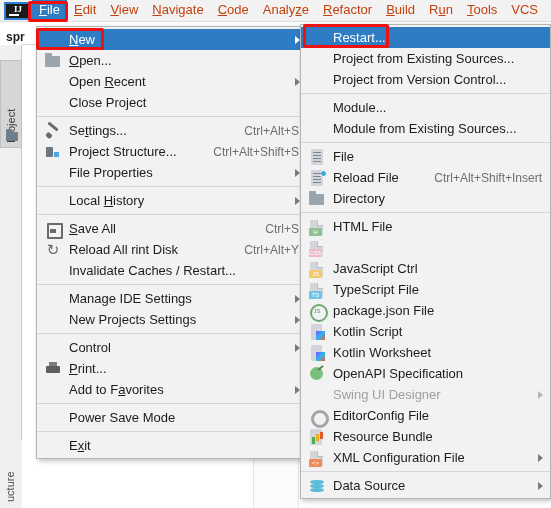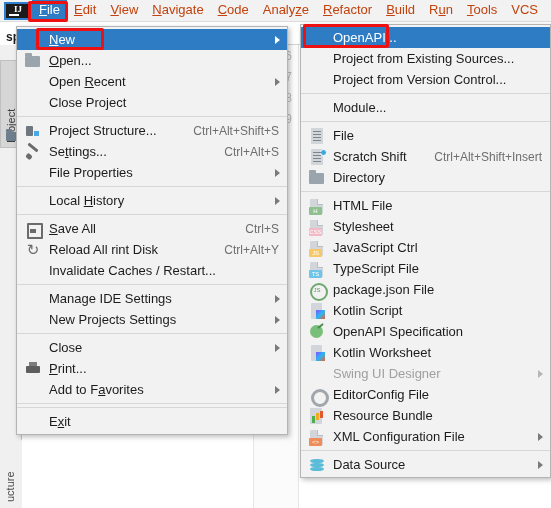--- a/index.html
+++ b/index.html
@@ -107,21 +107,21 @@
   .mi u { text-decoration:underline; }
 
   
   .popup {
     position:absolute;
     background:#f2f2f2;
     border:1px solid #b4b4b4;
     box-shadow:2px 2px 5px rgba(0,0,0,0.25);
     padding:2px 0;
   }
-  #file-menu { left:16px; top:26px; width:272px; }
+  #file-menu { left:36px; top:26px; width:272px; }
   #new-menu  { left:300px; top:24px; width:251px; }
 
   .row {
     position:relative; height:21px;
     display:flex; align-items:center;
     font-size:13px; color:#1c1c1c;
     padding-left:32px; padding-right:8px;
     white-space:nowrap; cursor:default;
   }
   .row.sel { background:#2d7cc4; color:#ffffff; }
@@ -339,30 +339,30 @@
       </div>
       <div class="row">
         <span class="label">Open <u>R</u>ecent</span>
         <span class="arrow"></span>
       </div>
       <div class="row">
         <span class="label">Close Project</span>
       </div>
       <div class="sep"></div>
       <div class="row">
+        <span class="ico ico-wrench"></span>
+        <span class="label">Se<u>t</u>tings...</span>
+        <span class="accel">Ctrl+Alt+S</span>
+      </div>
+      <div class="row">
         <span class="ico ico-struct"></span>
         <span class="label">Project Structure...</span>
         <span class="accel">Ctrl+Alt+Shift+S</span>
       </div>
       <div class="row">
-        <span class="ico ico-wrench"></span>
-        <span class="label">Se<u>t</u>tings...</span>
-        <span class="accel">Ctrl+Alt+S</span>
-      </div>
-      <div class="row">
         <span class="label">File Properties</span>
         <span class="arrow"></span>
       </div>
       <div class="sep"></div>
       <div class="row">
         <span class="label">Local <u>H</u>istory</span>
         <span class="arrow"></span>
       </div>
       <div class="sep"></div>
       <div class="row">
@@ -382,80 +382,85 @@
       <div class="row">
         <span class="label">Manage IDE Settings</span>
         <span class="arrow"></span>
       </div>
       <div class="row">
         <span class="label">New Projects Settings</span>
         <span class="arrow"></span>
       </div>
       <div class="sep"></div>
       <div class="row">
-        <span class="label">Close</span>
+        <span class="label">Control</span>
         <span class="arrow"></span>
       </div>
       <div class="row">
         <span class="ico ico-print"></span>
         <span class="label"><u>P</u>rint...</span>
       </div>
       <div class="row">
         <span class="label">Add to F<u>a</u>vorites</span>
         <span class="arrow"></span>
       </div>
       <div class="sep"></div>
+      <div class="row">
+        <span class="label">Power Save Mode</span>
+      </div>
       <div class="sep"></div>
       <div class="row">
         <span class="label">E<u>x</u>it</span>
       </div>
     </div>
 
   <div class="popup" id="new-menu">
       <div class="row sel">
-        <span class="label">OpenAPI...</span>
+        <span class="label">Restart...</span>
       </div>
       <div class="row">
         <span class="label">Project from Existing Sources...</span>
       </div>
       <div class="row">
         <span class="label">Project from Version Control...</span>
       </div>
       <div class="sep"></div>
       <div class="row">
         <span class="label">Module...</span>
+      </div>
+      <div class="row">
+        <span class="label">Module from Existing Sources...</span>
       </div>
       <div class="sep"></div>
       <div class="row">
         <span class="ico ico-lines"></span>
         <span class="label">File</span>
       </div>
       <div class="row">
         <span class="ico ico-lines">
           <span class="ico-scratch-dot"></span>
         </span>
-        <span class="label">Scratch Shift</span>
+        <span class="label">Reload File</span>
         <span class="accel">Ctrl+Alt+Shift+Insert</span>
       </div>
       <div class="row">
         <span class="ico ico-folder"></span>
         <span class="label">Directory</span>
       </div>
       <div class="sep"></div>
       <div class="row">
         <span class="ico ico-page">
           <span class="tag tag-h">H</span>
         </span>
         <span class="label">HTML File</span>
       </div>
       <div class="row">
         <span class="ico ico-page">
           <span class="tag tag-css">CSS</span>
         </span>
-        <span class="label">Stylesheet</span>
       </div>
       <div class="row">
         <span class="ico ico-page">
           <span class="tag tag-js">JS</span>
         </span>
         <span class="label">JavaScript Ctrl</span>
       </div>
       <div class="row">
         <span class="ico ico-page">
           <span class="tag tag-ts">TS</span>
@@ -464,26 +469,26 @@
       </div>
       <div class="row">
         <span class="ico ico-json"></span>
         <span class="label">package.json File</span>
       </div>
       <div class="row">
         <span class="ico ico-kotlin"></span>
         <span class="label">Kotlin Script</span>
       </div>
       <div class="row">
+        <span class="ico ico-kotlin"></span>
+        <span class="label">Kotlin Worksheet</span>
+      </div>
+      <div class="row">
         <span class="ico ico-openapi"></span>
         <span class="label">OpenAPI Specification</span>
-      </div>
-      <div class="row">
-        <span class="ico ico-kotlin"></span>
-        <span class="label">Kotlin Worksheet</span>
       </div>
       <div class="row disabled">
         <span class="label">Swing UI Designer</span>
         <span class="arrow"></span>
       </div>
       <div class="row">
         <span class="ico ico-gear"></span>
         <span class="label">EditorConfig File</span>
       </div>
       <div class="row">

